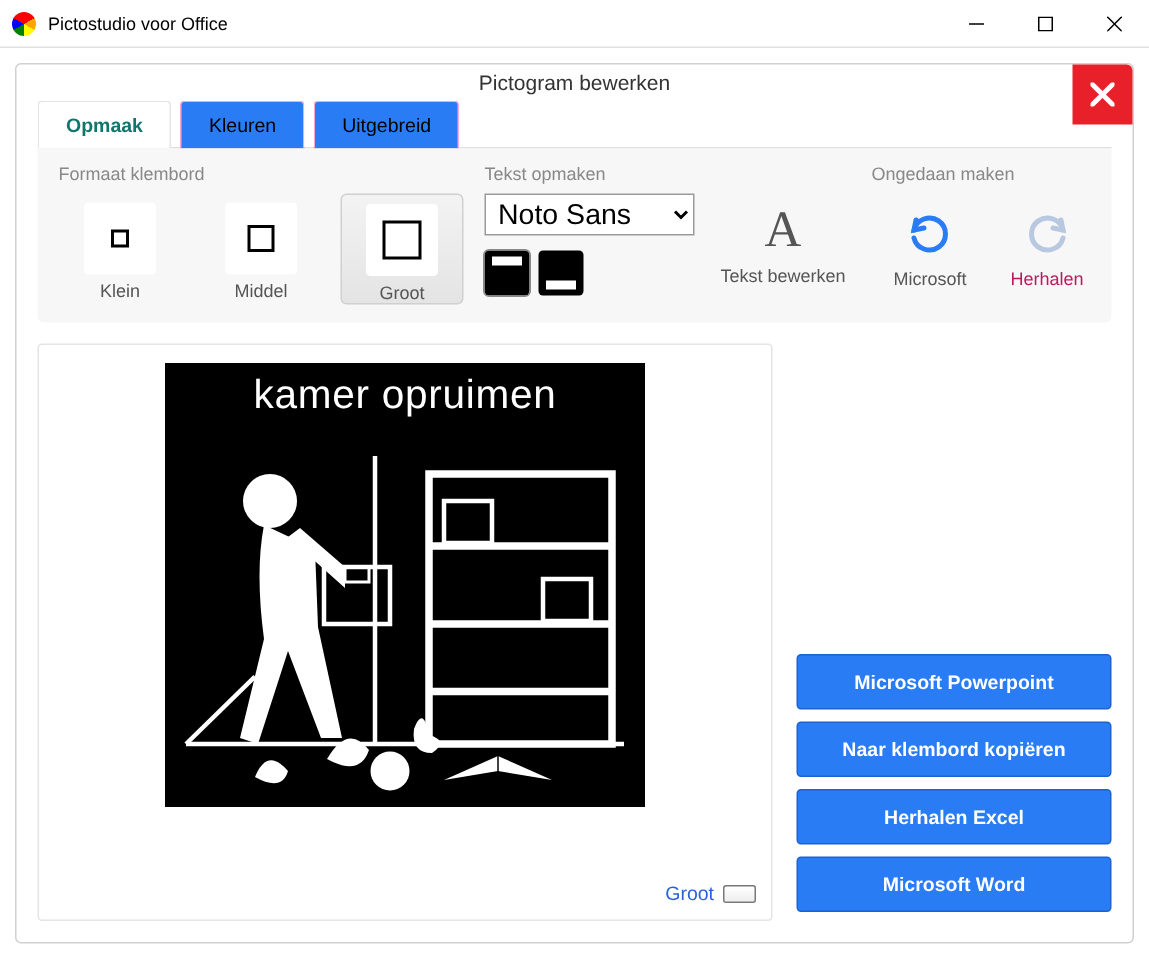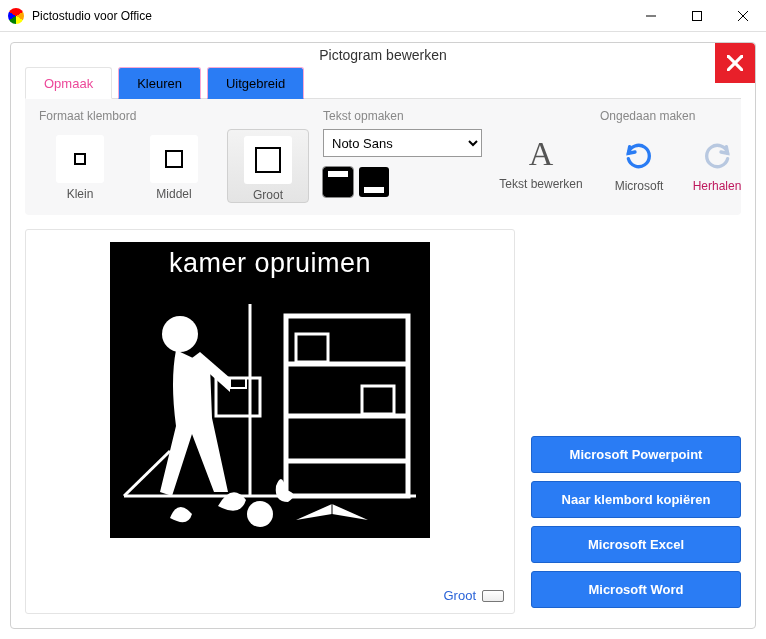--- a/index.html
+++ b/index.html
@@ -15,37 +15,37 @@
 
 .outer { padding: 10px; height: calc(639px - 32px); }
 .panel { border: 1px solid #d0d0d0; border-radius: 4px; height: 100%; background: #fff; position: relative; display: flex; flex-direction: column; }
 .panel-header { height: 40px; display: flex; align-items: center; justify-content: center; font-size: 14px; color: #333; position: relative; }
 .panel-close { position: absolute; right: 0; top: 0; width: 40px; height: 40px; background: #e8202a; display: flex; align-items: center; justify-content: center; cursor: pointer; border-top-right-radius: 4px; }
 
 
 .tabs-wrap { padding: 0 14px; }
 .tabs { display: flex; gap: 6px; border-bottom: 1px solid #e0e0e0; }
 .tab { padding: 8px 18px 7px; font-size: 13px; border-radius: 3px 3px 0 0; cursor: pointer; border-bottom: 2px solid transparent; }
-.tab.active { border: 1px solid #e4e4e4; border-bottom: 1px solid #fff; margin-bottom: -1px; color: #ec4899; }
+.tab.active { border: 1px solid #e4e4e4; border-bottom: 1px solid #fff; margin-bottom: -1px; color: #0f766e; font-weight: bold; }
 .tab.blue { background: #2a7cf4; color: #000000; border: 1px solid #f9a8d4; border-bottom: 1px solid #2a7cf4; margin-bottom: -1px; }
 
 
 .toolbar { display: flex; gap: 14px; padding: 10px 14px 12px; background: #f7f7f8; margin: 0 14px; border-radius: 0 0 4px 4px; }
 .group {}
 .group-label { font-size: 12px; color: #888; margin-bottom: 6px; }
 .size-opts { display: flex; gap: 12px; }
 .size-opt { width: 82px; text-align: center; font-size: 12px; color: #555; padding-top: 6px; cursor: pointer; border-radius: 4px; }
 .size-opt .sq { width: 48px; height: 48px; margin: 0 auto 4px; display: flex; align-items: center; justify-content: center; background: #fff; border: 1px solid transparent; border-radius: 3px;}
 .size-opt.sel { background: linear-gradient(#f3f3f3,#e4e4e4); border: 1px solid #d0d0d0; }
 .sq-inner { border: 2.5px solid #000; }
 .sz-s { width: 12px; height: 12px; }
 .sz-m { width: 18px; height: 18px; }
 .sz-l { width: 26px; height: 26px; }
 
-.font-sel { width: 159px; height: 28px; font-size: 13px; padding: 2px 4px; border: 1px solid #999; background: #fff; }
+.font-sel { width: 140px; height: 28px; font-size: 19px; padding: 2px 4px; border: 1px solid #999; background: #fff; }
 .text-style-row { display: flex; gap: 6px; margin-top: 10px; }
 .style-sw { width: 30px; height: 30px; border-radius: 3px; cursor: pointer; position: relative; }
 .style-sw.dark { background: #000; }
 .style-sw.dark::after { content:""; position:absolute; left:5px; right:5px; top:4px; height:6px; background:#fff; }
 .style-sw.sel { outline: 1px solid #888; }
 .style-sw.dark2 { background: #000; }
 .style-sw.dark2::after { content:""; position:absolute; left:5px; right:5px; bottom:4px; height:6px; background:#fff; }
 
 .action-btn { width: 90px; text-align: center; font-size: 12px; color: #555; cursor: pointer; padding-top: 4px; border-radius: 4px; }
 .action-btn .ic { height: 46px; display: flex; align-items: center; justify-content: center; font-size: 28px; }
@@ -219,19 +219,19 @@
         </div>
         <div class="preview-footer">
           <span>Groot</span>
           <span class="kb-icon"></span>
         </div>
       </div>
 
       <div class="right-btns">
         <div class="blue-btn">Microsoft Powerpoint</div>
         <div class="blue-btn">Naar klembord kopiëren</div>
-        <div class="blue-btn">Microsoft Excel</div>
+        <div class="blue-btn">Herhalen Excel</div>
         <div class="blue-btn">Microsoft Word</div>
       </div>
     </div>
 
   </div>
 </div>
 
 </body></html>

